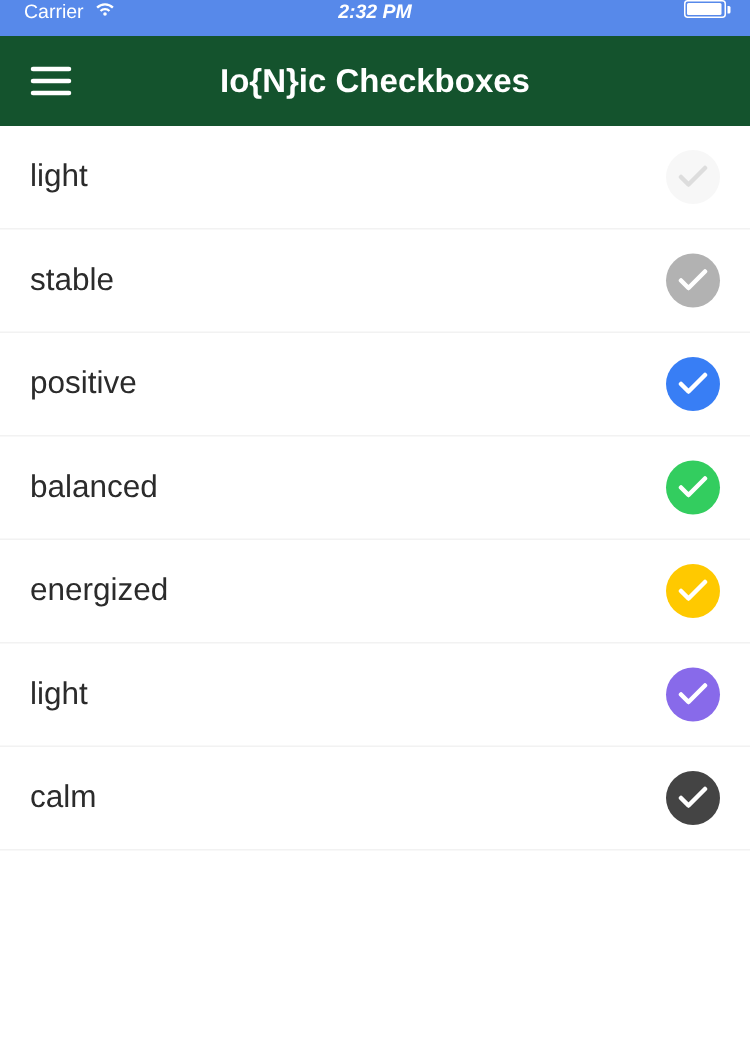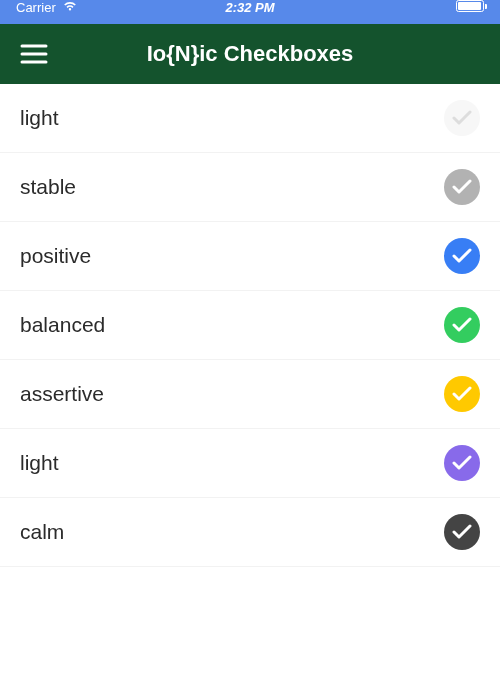--- a/index.html
+++ b/index.html
@@ -164,21 +164,21 @@
     </div>
     <div class="item">
       <span class="item-label">balanced</span>
       <span class="checkbox" style="background: rgb(51, 205, 95);">
         <svg class="check-svg" viewBox="0 0 20 16" fill="none" stroke="#ffffff" stroke-width="3" stroke-linecap="round" stroke-linejoin="round">
           <polyline points="2,8 7,13 18,2"></polyline>
         </svg>
       </span>
     </div>
     <div class="item">
-      <span class="item-label">assertive</span>
+      <span class="item-label">energized</span>
       <span class="checkbox" style="background: rgb(255, 201, 0);">
         <svg class="check-svg" viewBox="0 0 20 16" fill="none" stroke="#ffffff" stroke-width="3" stroke-linecap="round" stroke-linejoin="round">
           <polyline points="2,8 7,13 18,2"></polyline>
         </svg>
       </span>
     </div>
     <div class="item">
       <span class="item-label">light</span>
       <span class="checkbox" style="background: rgb(136, 106, 234);">
         <svg class="check-svg" viewBox="0 0 20 16" fill="none" stroke="#ffffff" stroke-width="3" stroke-linecap="round" stroke-linejoin="round">

